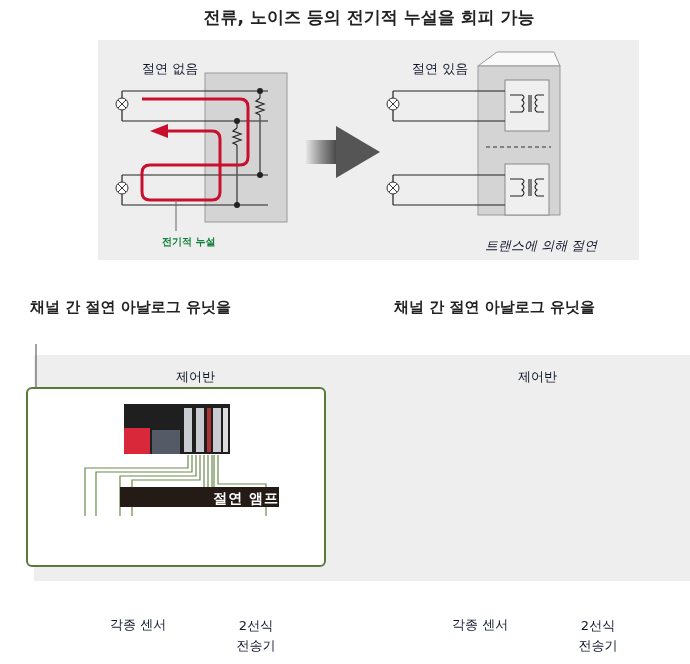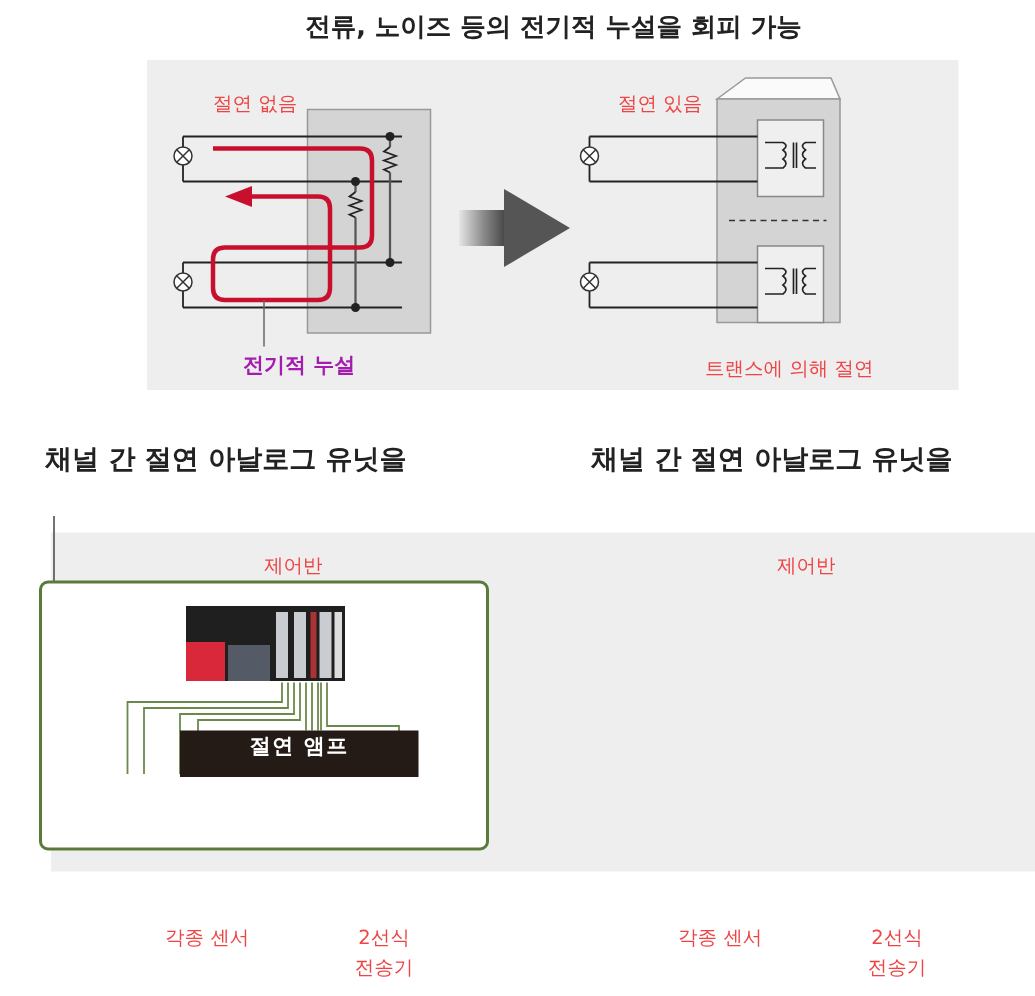--- a/index.html
+++ b/index.html
@@ -2,25 +2,25 @@
 <html><head>
 <meta charset="utf-8">
 <style>
   html, body { margin:0; padding:0; background:#fff; }
   body { width:690px; height:664px; position:relative; overflow:hidden;
          font-family:"DejaVu Sans", sans-serif; color:#222; }
   .abs { position:absolute;margin-left:24px; }
   .title { left:0; top:6px; width:690px; text-align:center; font-size:17px; font-weight:bold; color:#222; }
   .panel-top { left:74px; top:40px; width:541px; height:220px; background:#eeeeee; }
   .band { left:10px; top:355px; width:674px; height:226px; background:#eeeeee; }
-  .lbl { font-size:13px; color:#ef4444; white-space:nowrap; }
-  .lbl-bold { font-size:14px; font-weight:bold; color:#a21caf; white-space:nowrap; }
-  .lbl-case { font-size:18px; font-weight:bold; color:#222; line-height:22px; white-space:nowrap;text-align:right; }
-  .amp-bar { left:96px; top:487px; width:159px; height:31px; background:#241a16; color:#fff;
-             font-size:14px; font-weight:bold; text-align:center; line-height:22px; letter-spacing:1px; }
+  .lbl { font-size:13px; color:#0f172a; white-space:nowrap; }
+  .lbl-bold { font-size:10px; font-weight:bold; color:#15803d; white-space:nowrap; }
+  .lbl-case { font-size:15px; font-weight:bold; color:#222; line-height:22px; white-space:nowrap;text-align:right; }
+  .amp-bar { left:96px; top:487px; width:159px; height:20px; background:#241a16; color:#fff;
+             font-size:14px; font-weight:bold; text-align:right; line-height:22px; letter-spacing:1px; }
   svg { position:absolute; left:0; top:0; }
 </style>
 </head>
 <body>
 
 
 
 
 <div class="abs title">전류, 노이즈 등의 전기적 누설을 회피 가능</div>
 
@@ -211,21 +211,21 @@
       <circle cx="461" cy="599" r="8"><path d="M455 593 L467 605 M467 593 L455 605">
       <circle cx="574" cy="599" r="8"><path d="M568 593 L580 605 M580 593 L568 605">
     </path></circle></path></circle></g>
   </path></path></path></g>
 
 
 
 <div class="abs lbl" style="left:118px;top:60px;">절연 없음</div>
 <div class="abs lbl-bold" style="left:138px;top:235px;">전기적 누설</div>
 <div class="abs lbl" style="left:388px;top:60px;">절연 있음</div>
-<div class="abs lbl" style="left:446px;top:237px;">트랜스에 의해 절연</div>
+<div class="abs lbl" style="left:461px;top:237px;font-style:italic;">트랜스에 의해 절연</div>
 
 
 <div class="abs lbl-case" style="left:6px;top:296px;">
   <div>채널 간 절연 아날로그 유닛을</div>
 </div>
 <div class="abs lbl-case" style="left:370px;top:296px;">
   <div>채널 간 절연 아날로그 유닛을</div>
 </div>
 
 

